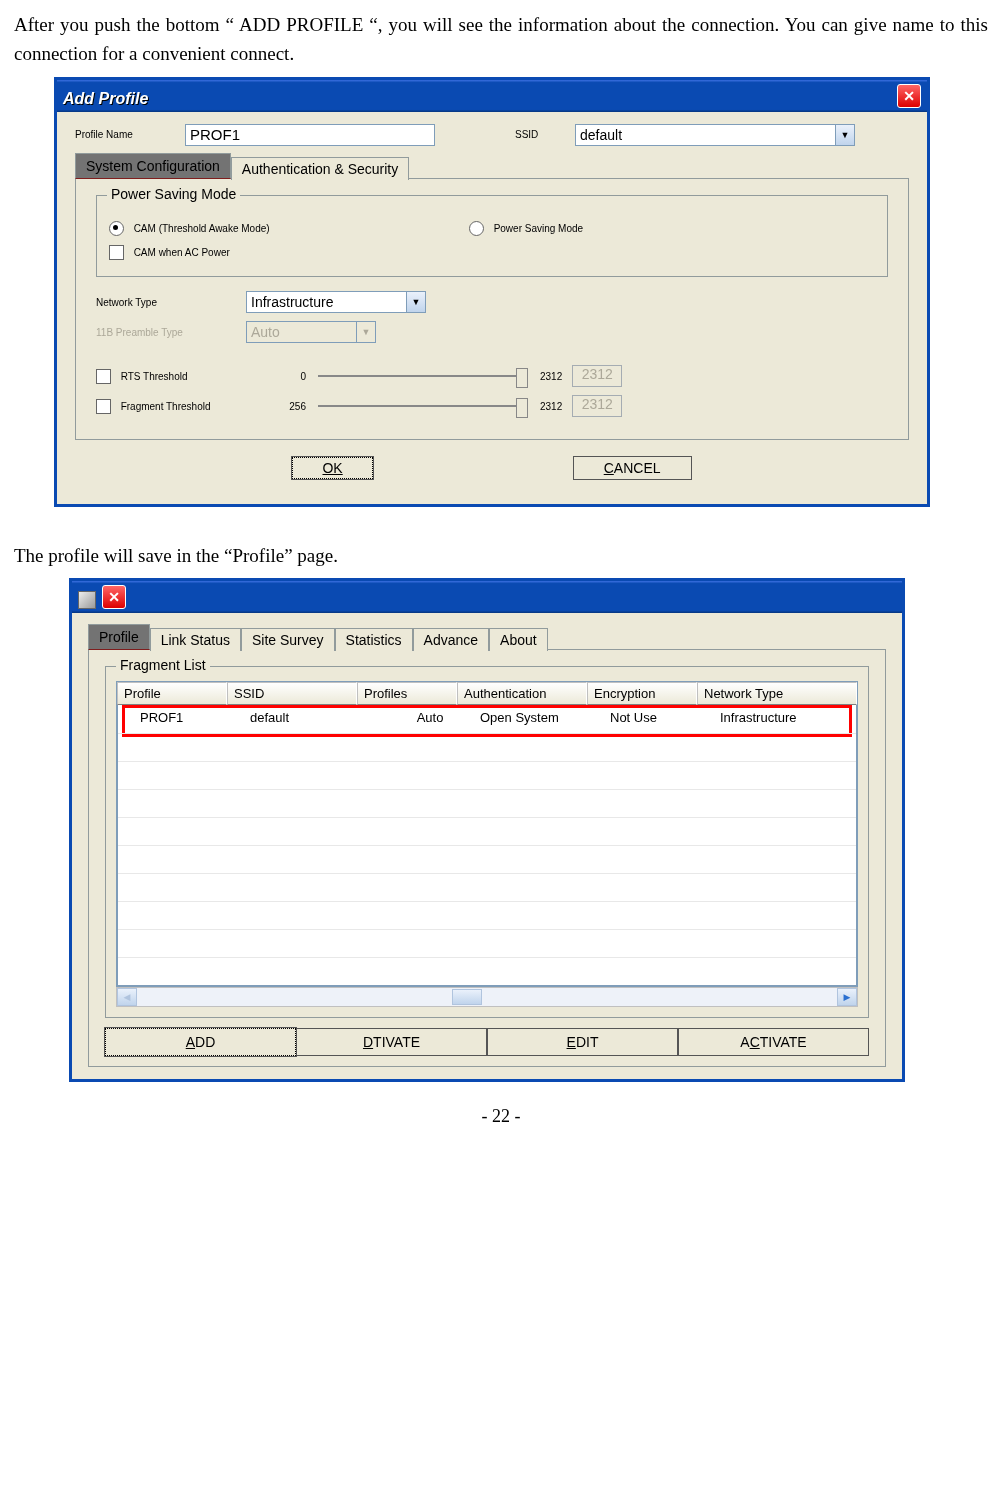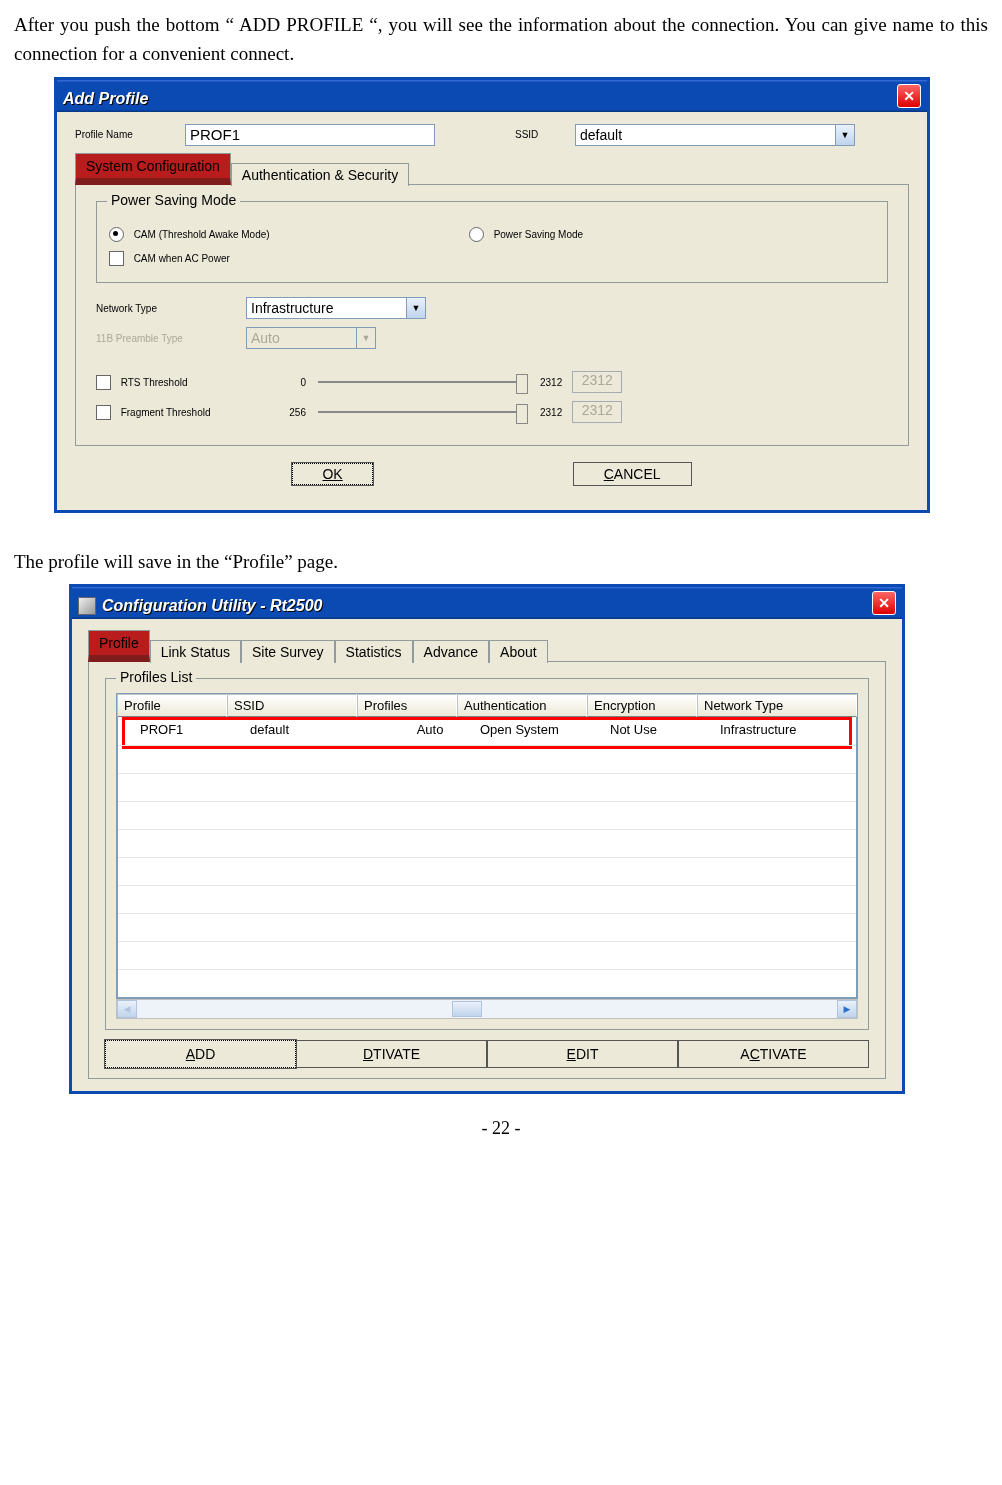--- a/index.html
+++ b/index.html
@@ -12,21 +12,21 @@
 .appicon{width:16px;height:16px;margin-right:6px;background:linear-gradient(135deg,#eee,#999);border:1px solid #666}
 .closebtn{width:22px;height:22px;background:linear-gradient(to bottom,#f66,#d00);border:1px solid #fff;border-radius:3px;color:#fff;font-weight:bold;font-family:Arial;display:flex;align-items:center;justify-content:center;font-size:14px}
 .body1{padding:12px 18px 18px 18px}
 .row{display:flex;align-items:center;margin-bottom:6px}
 .lbl{font-size:10px}
 .inp{background:#fff;border:1px solid #7f9db9;height:22px;padding:2px 4px;font-size:14px;box-sizing:border-box}
 .combo{position:relative;display:inline-block}
 .combo .arrow{position:absolute;right:1px;top:1px;width:18px;height:20px;background:linear-gradient(to bottom,#eaf1fb,#c0d4ec);border-left:1px solid #7f9db9;display:flex;align-items:center;justify-content:center;font-size:9px;color:#000}
 .tabs{display:flex;align-items:flex-end;margin-top:4px}
 .tab{border:1px solid #919b9c;border-bottom:none;padding:4px 10px;font-size:14px;background:#ece9d8;position:relative;top:1px}
-.tab.active{background:#b91c1c;border-bottom:7px solid #7f1d1d;z-index:2}
+.tab.active{background:#737373;border-bottom:1px solid #7f1d1d;z-index:2}
 .tab.inact{background:#ece9d8;top:2px;padding:3px 10px}
 .tabpage{border:1px solid #919b9c;padding:16px 20px;background:#ece9d8}
 .groupbox{border:1px solid #919b9c;padding:24px 12px 10px 12px;position:relative;margin-bottom:14px}
 .groupbox .legend{position:absolute;top:-10px;left:10px;background:#ece9d8;padding:0 4px;font-size:14px}
 .radio{width:13px;height:13px;border:1px solid #666;border-radius:50%;display:inline-block;margin-right:6px;vertical-align:middle;background:#fff;position:relative}
 .radio.sel::after{content:"";width:5px;height:5px;background:#000;border-radius:50%;position:absolute;top:3px;left:3px}
 .chk{width:13px;height:13px;border:1px solid #666;display:inline-block;margin-right:6px;vertical-align:middle;background:#fff}
 .disabled{color:#aca899}
 .slider{display:inline-block;height:20px;position:relative;width:210px;vertical-align:middle}
 .slider .track{position:absolute;top:9px;left:0;right:0;height:2px;background:#888}
@@ -160,35 +160,34 @@
     </div>
   </div>
 </div>
 
 <div style="height:30px"></div>
 <div class="para">The profile will save in the “Profile” page.</div>
 
 <div class="window w2" style="margin-left:55px">
   <div class="titlebar">
     <span class="appicon"></span>
-    <span class="ttext">Configuration Utility - Rt2500</span>
     <div class="closebtn">✕</div>
   </div>
   <div class="body2">
     <div class="tabs2" style="margin:4px 8px 0 8px">
       <div class="tab active">Profile</div>
       <div class="tab inact">Link Status</div>
       <div class="tab inact">Site Survey</div>
       <div class="tab inact">Statistics</div>
       <div class="tab inact">Advance</div>
       <div class="tab inact">About</div>
     </div>
     <div class="tabpage" style="margin:0 8px;padding:10px">
       <div class="profilesbox">
-        <span class="legend">Profiles List</span>
+        <span class="legend">Fragment List</span>
         <div style="border:1px solid #7f9db9">
           <div class="listhead">
             <div class="col" style="width:110px">Profile</div>
             <div class="col" style="width:130px">SSID</div>
             <div class="col" style="width:100px">Profiles</div>
             <div class="col" style="width:130px">Authentication</div>
             <div class="col" style="width:110px">Encryption</div>
             <div class="col" style="flex:1">Network Type</div>
           </div>
           <div class="listbody">

